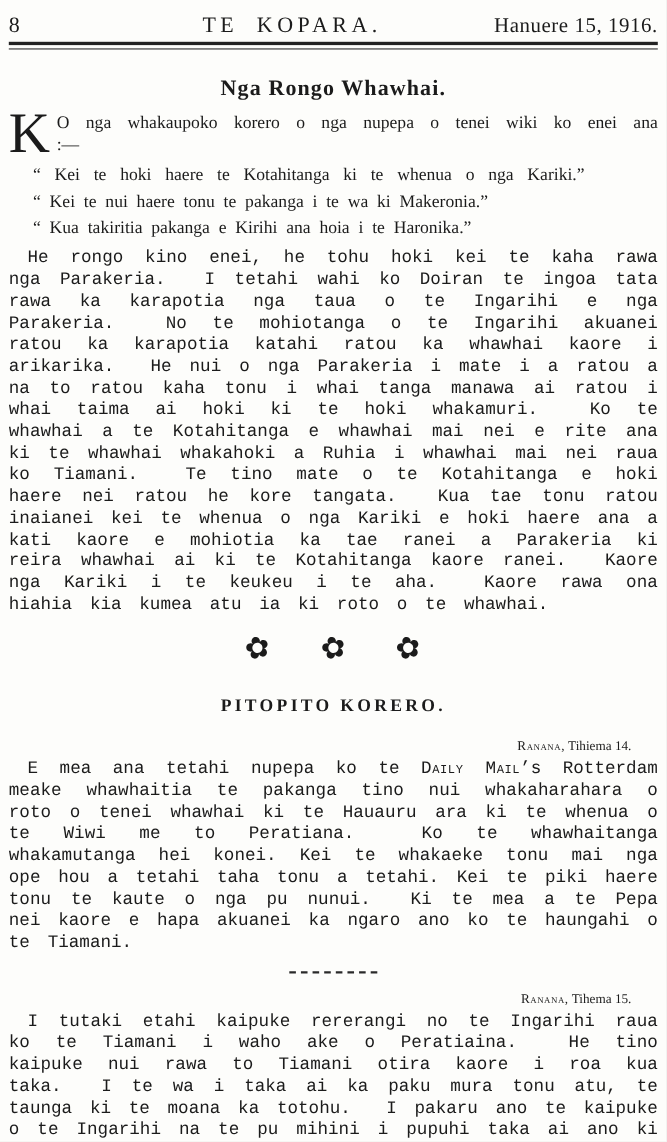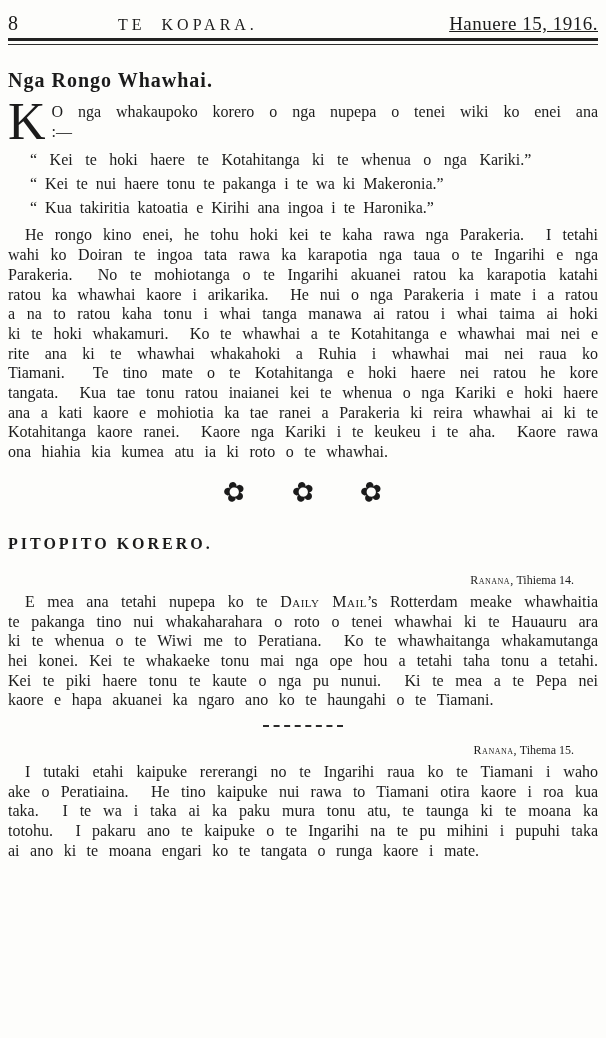--- a/index.html
+++ b/index.html
@@ -25,42 +25,42 @@
     display: flex;
     align-items: baseline;
     font-size: 19px;
   }
   .pagenum {
     width: 110px;
     font-size: 20px;
   }
   .masthead {
     flex: 1;
-    font-size: 16px;
+    text-align: center;
+    font-size: 20px;
     letter-spacing: 4px;
     word-spacing: 8px;
   }
   .issue-date {
     width: 185px;
     text-align: right;
     font-size: 19px;
     letter-spacing: 0.5px;
-    text-decoration: underline;
   }
   .head-rule {
     margin-top: 3px;
     height: 3px;
     border-top: 3px solid #222;
     border-bottom: 1px solid #2e2e2e;
   }
 
   
   .art-heading {
     margin: 24px 0 10px 0;
-    text-align: left;
+    text-align: center;
     font-size: 20px;
     font-weight: 700;
     letter-spacing: 1px;
   }
   .art-heading.caps {
     font-size: 16px;
     letter-spacing: 3px;
     margin: 20px 0 17px 0;
   }
 
@@ -75,21 +75,21 @@
   }
   .lead {
     word-spacing: 9.5px;
   }
   .dropcap {
     float: left;
     font-size: 52px;
     line-height: 38px;
     padding: 1px 6px 0 0;
   }
-  .indent1 { text-indent: 17px; }
+  .indent1 { text-indent: 17px; font-family: Liberation Mono, monospace; }
   .quote-block { margin-top: 9px; }
   .quote {
     font-size: 16px;
     line-height: 20px;
     margin: 4px 0;
     padding-left: 56px;
     text-indent: -34px;
     text-align: justify;
     word-spacing: 4px;
     white-space: pre-wrap;
@@ -144,21 +144,21 @@
   <div class="head-rule"></div>
 
   <div>
     <div class="art-heading">Nga Rongo Whawhai.</div>
 
     <p class="bodytext lead"><span class="dropcap">K</span><span>O nga whakaupoko korero o nga nupepa o tenei wiki ko enei ana :—</span></p>
 
     <div class="quote-block">
       <p class="quote wide">“ Kei te hoki haere te Kotahitanga ki te whenua o nga Kariki.”</p>
       <p class="quote">“ Kei te nui haere tonu te pakanga i te wa ki Makeronia.”</p>
-      <p class="quote">“ Kua takiritia katoatia e Kirihi ana ingoa i te Haronika.”</p>
+      <p class="quote">“ Kua takiritia pakanga e Kirihi ana hoia i te Haronika.”</p>
     </div>
 
     <p class="bodytext indent1 body-par">He rongo kino enei, he tohu hoki kei te kaha rawa nga Parakeria.  I tetahi wahi ko Doiran te ingoa tata rawa ka karapotia nga taua o te Ingarihi e nga Parakeria.  No te mohiotanga o te Ingarihi akuanei ratou ka karapotia katahi ratou ka whawhai kaore i arikarika.  He nui o nga Parakeria i mate i a ratou a na to ratou kaha tonu i whai tanga manawa ai ratou i whai taima ai hoki ki te hoki whakamuri.  Ko te whawhai a te Kotahitanga e whawhai mai nei e rite ana ki te whawhai whakahoki a Ruhia i whawhai mai nei raua ko Tiamani.  Te tino mate o te Kotahitanga e hoki haere nei ratou he kore tangata.  Kua tae tonu ratou inaianei kei te whenua o nga Kariki e hoki haere ana a kati kaore e mohiotia ka tae ranei a Parakeria ki reira whawhai ai ki te Kotahitanga kaore ranei.  Kaore nga Kariki i te keukeu i te aha.  Kaore rawa ona hiahia kia kumea atu ia ki roto o te whawhai.</p>
   </div>
 
   <div class="ornament-row">
     <span class="flower">✿</span>
     <span class="flower">✿</span>
     <span class="flower">✿</span>
   </div>

